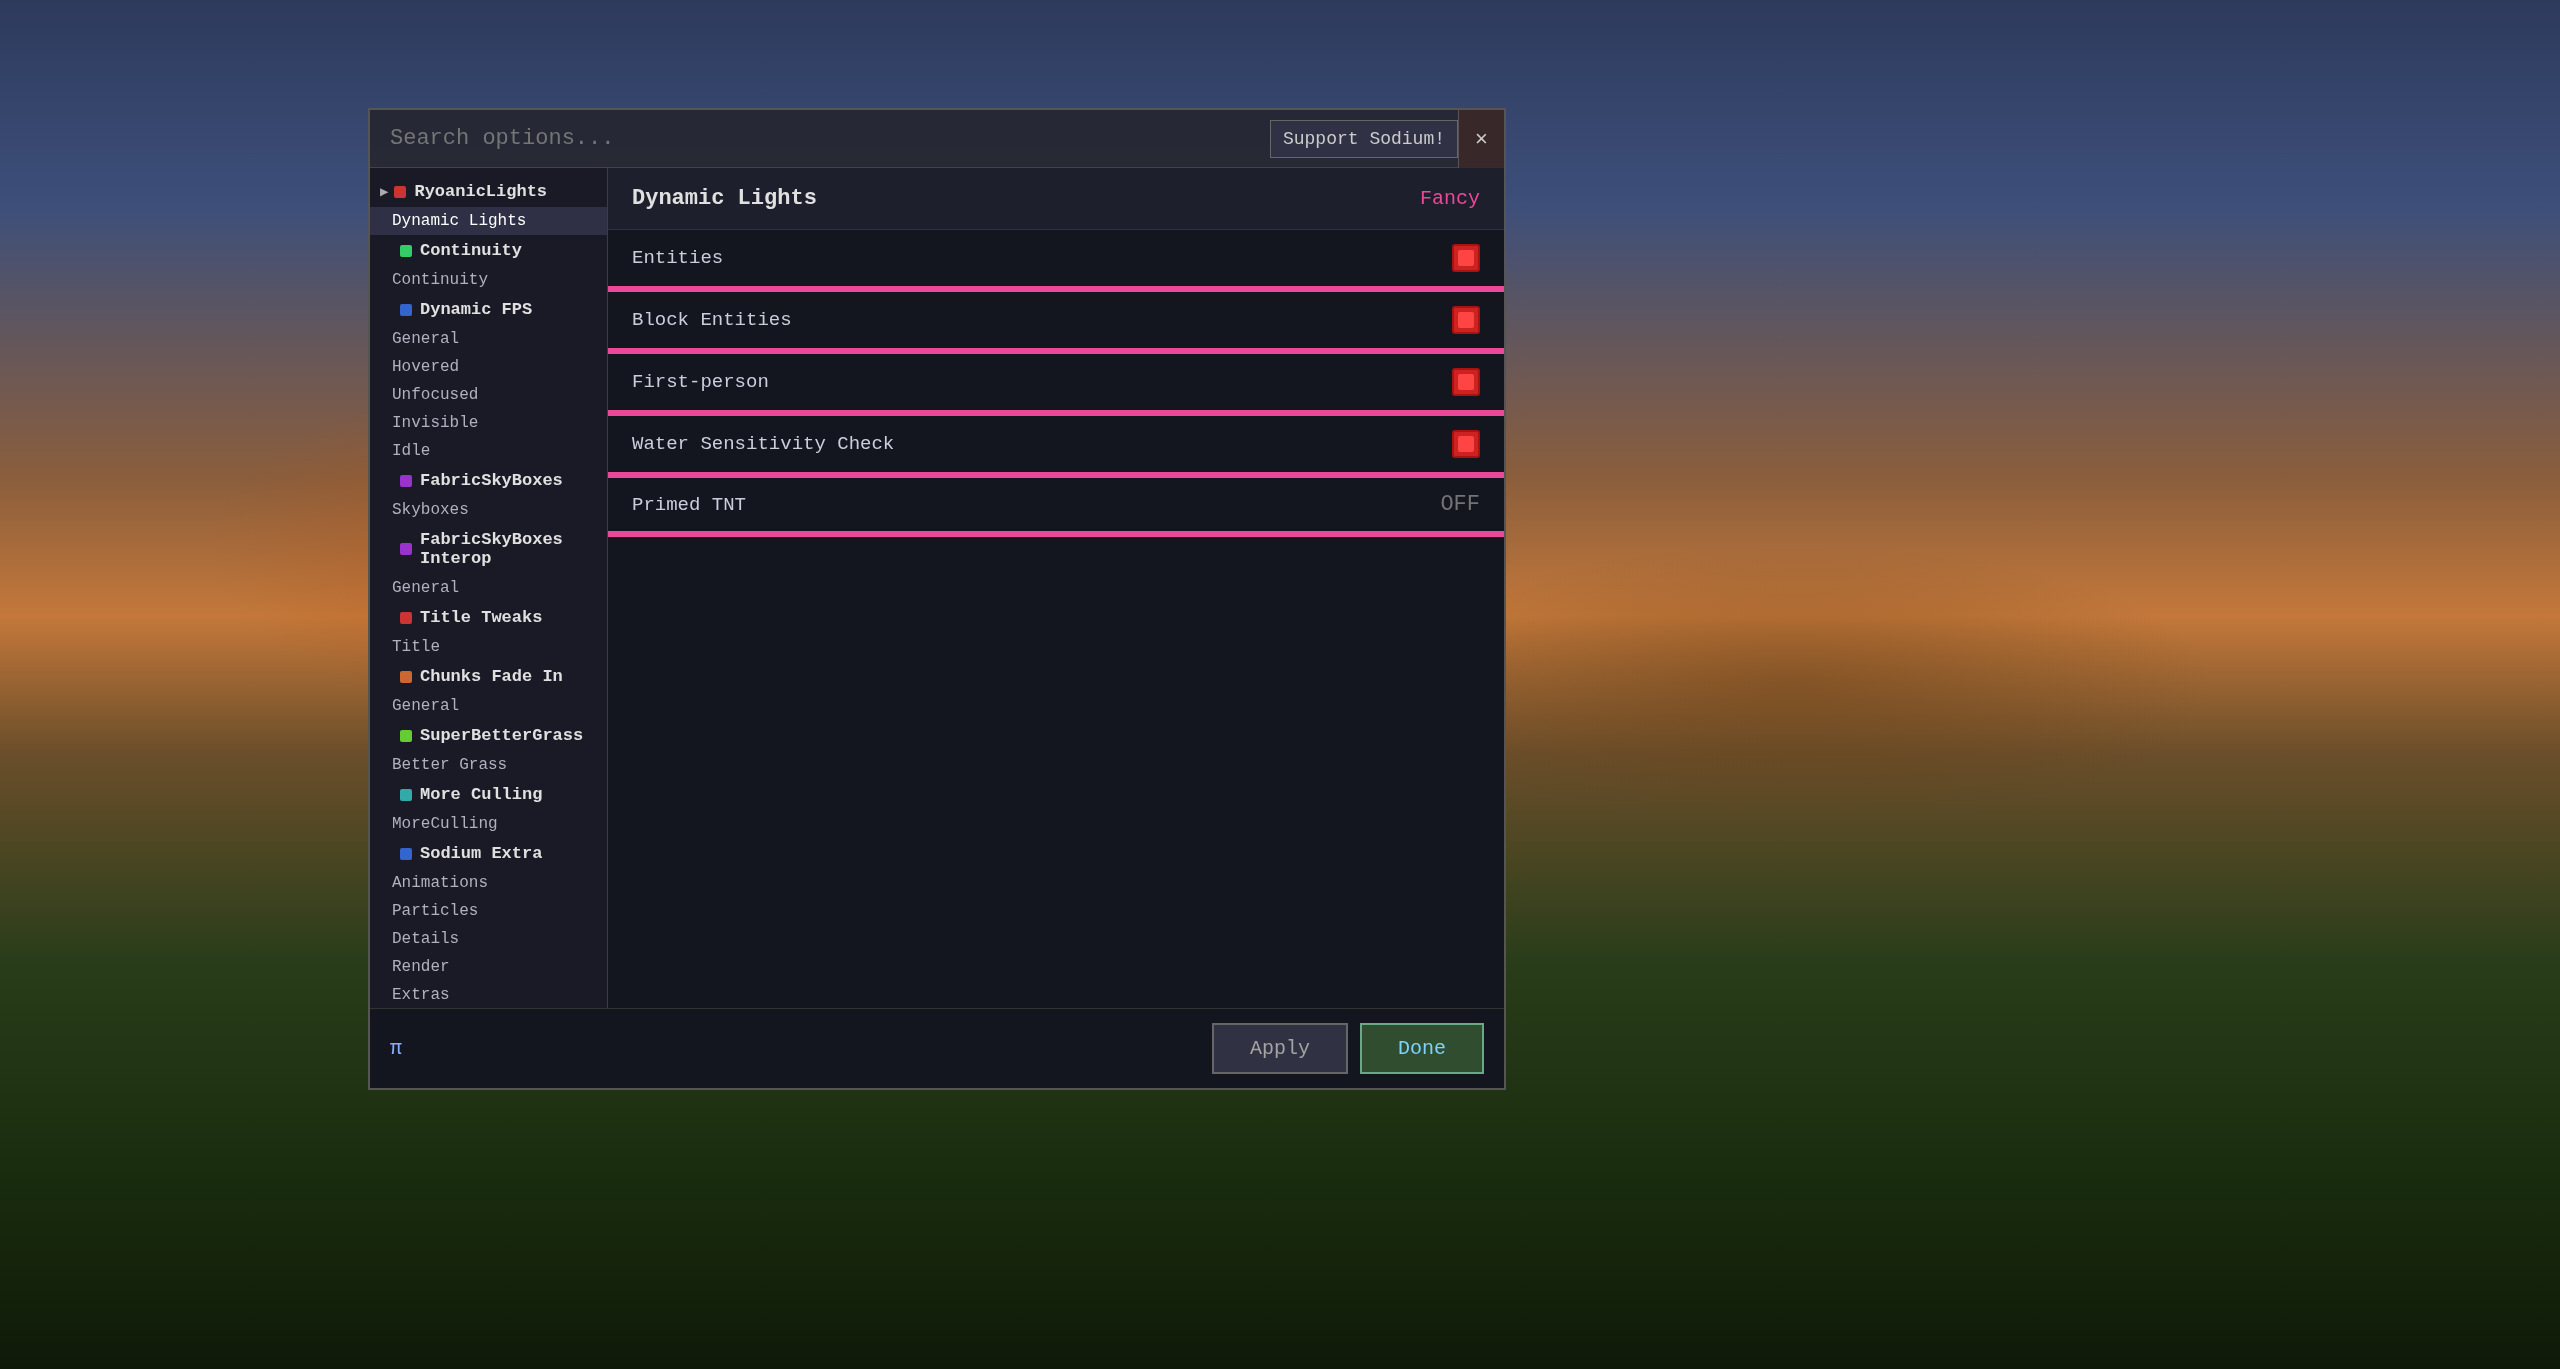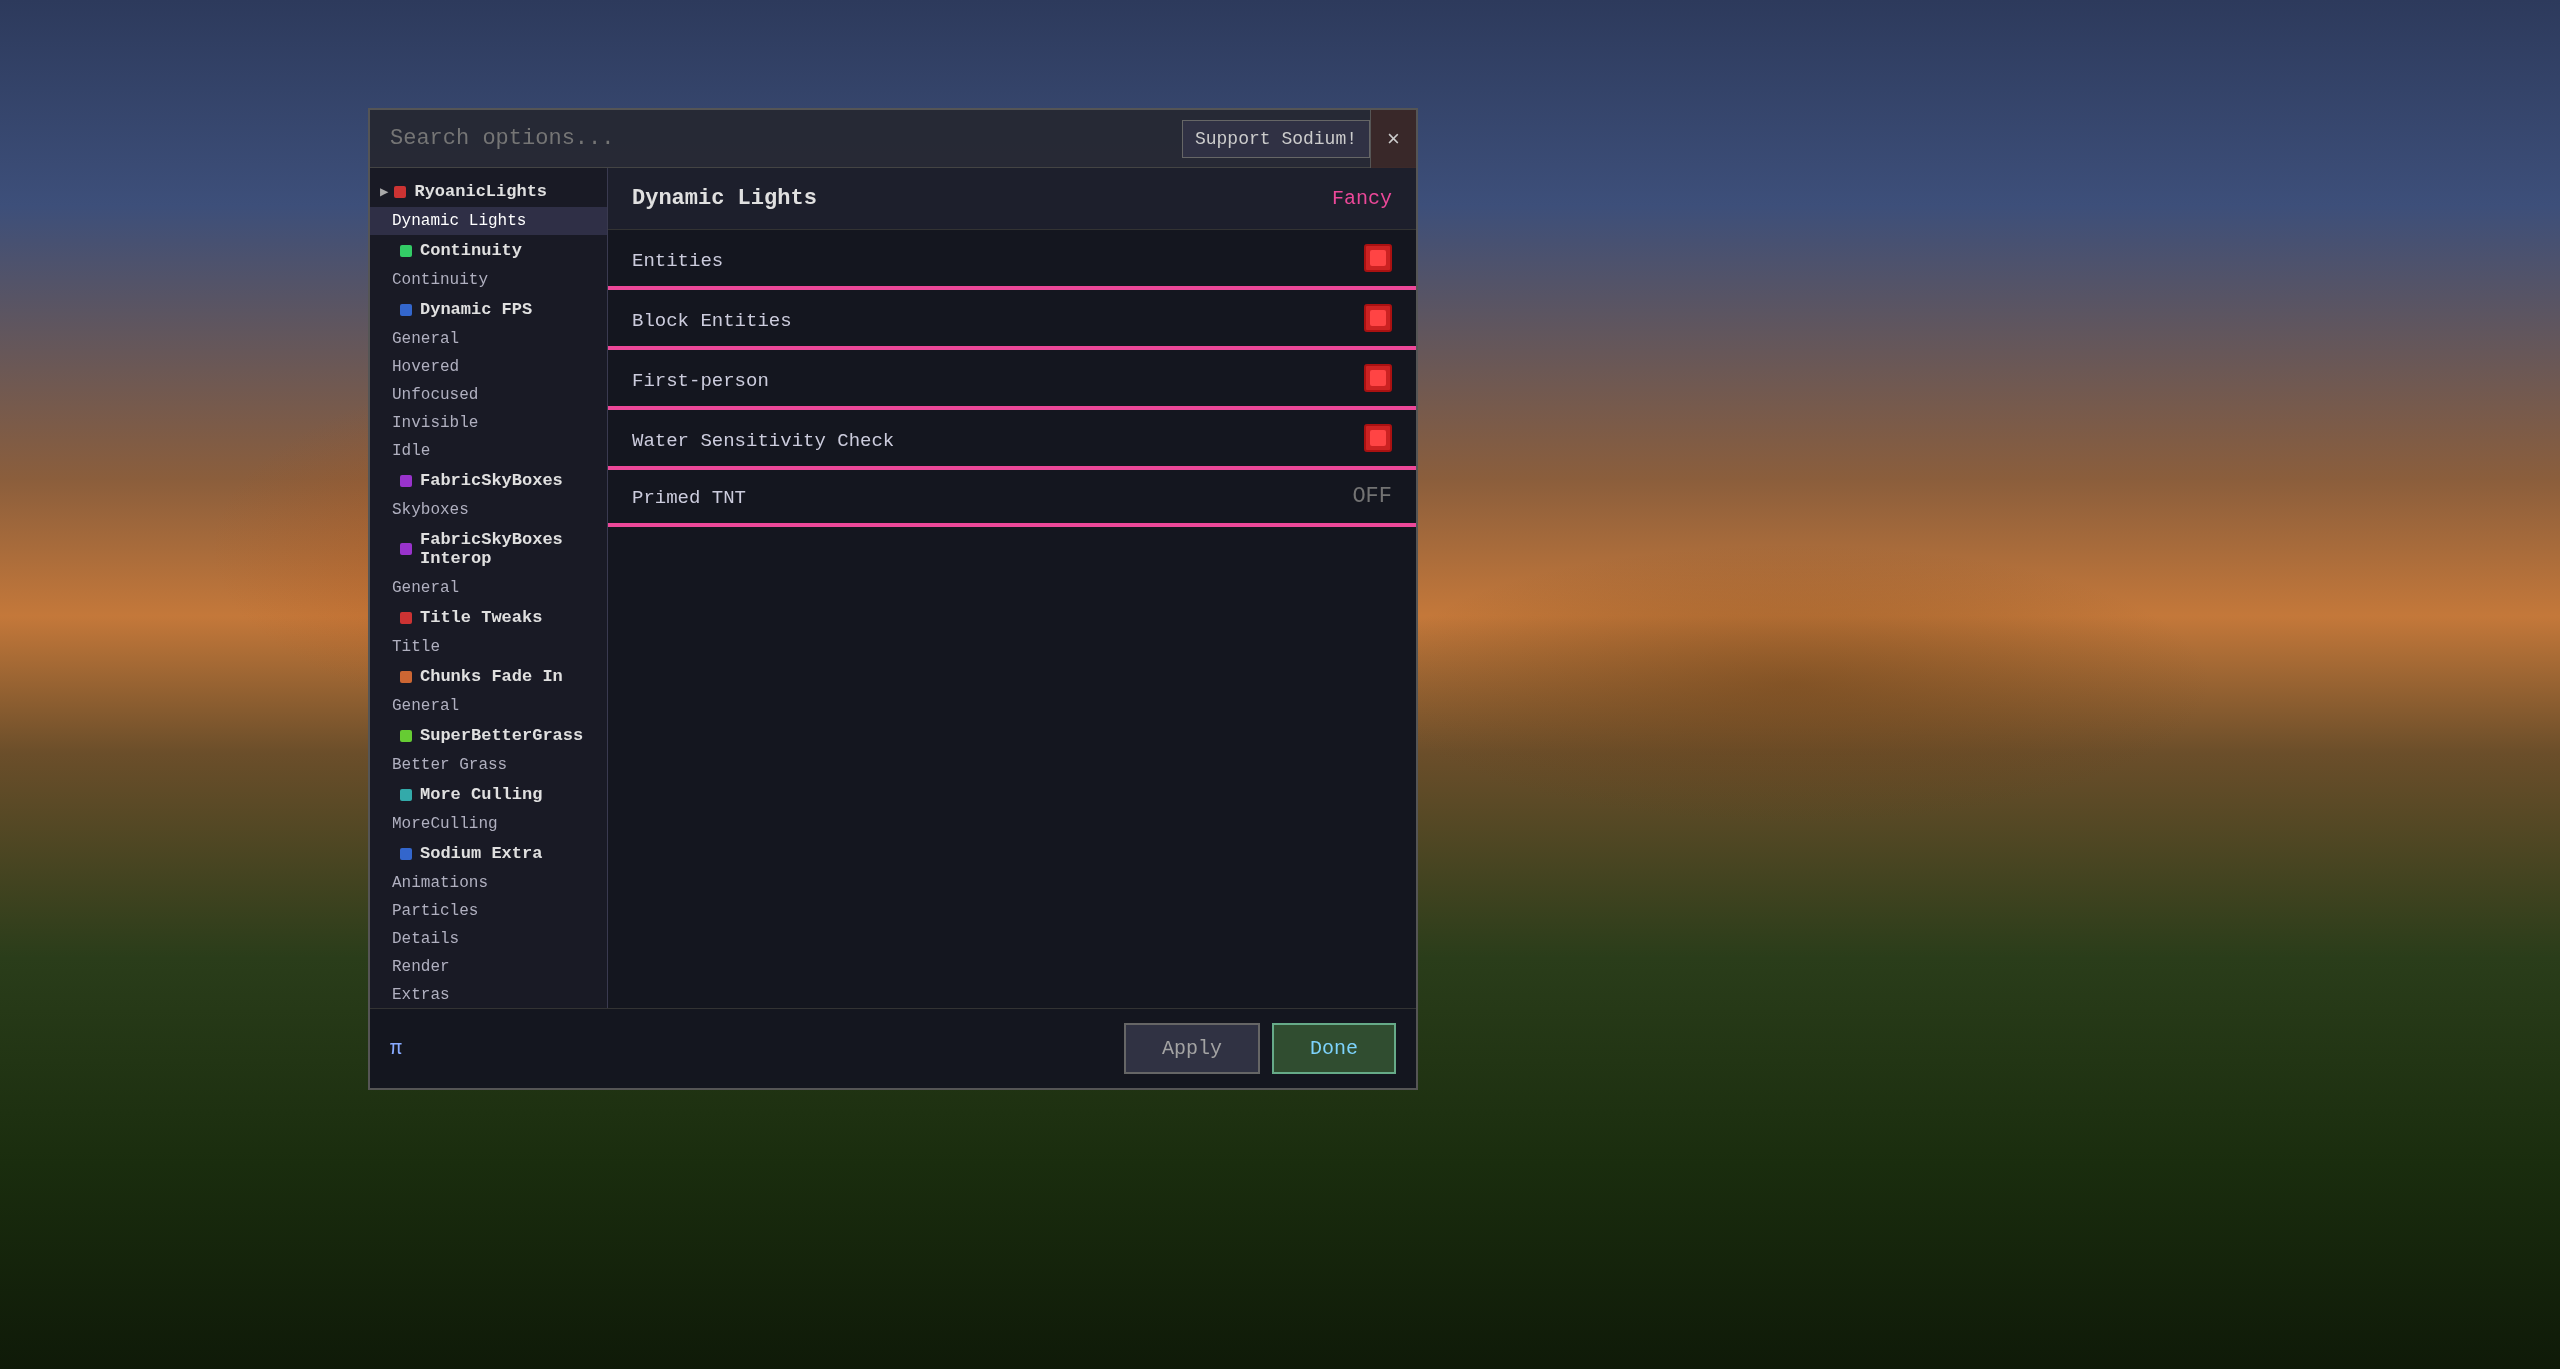--- a/index.html
+++ b/index.html
@@ -35,21 +35,21 @@
       background:
         radial-gradient(ellipse 800px 300px at 30% 40%, rgba(180,80,20,0.6) 0%, transparent 70%),
         radial-gradient(ellipse 600px 200px at 70% 50%, rgba(100,60,20,0.4) 0%, transparent 70%);
     }
 
     
     .modal {
       position: absolute;
       top: 108px;
       left: 368px;
-      width: 1050px;
+      width: 1138px;
       background: rgba(18, 20, 30, 0.97);
       border: 2px solid #555;
       display: flex;
       flex-direction: column;
     }
 
     
     .search-bar {
       display: flex;
       align-items: center;
@@ -173,24 +173,24 @@
       font-weight: bold;
     }
 
     .panel-value-fancy {
       color: #ec4899;
       font-size: 20px;
     }
 
     .option-row {
       display: flex;
-      align-items: flex-end;
+      align-items: center;
       justify-content: space-between;
       padding: 14px 24px;
-      border-bottom: 4px solid #ec4899;
+      border-bottom: 6px solid #ec4899;
     }
 
     .option-label {
       color: #ccccdd;
       font-size: 19px;
     }
 
     .option-toggle {
       width: 28px;
       height: 28px;

